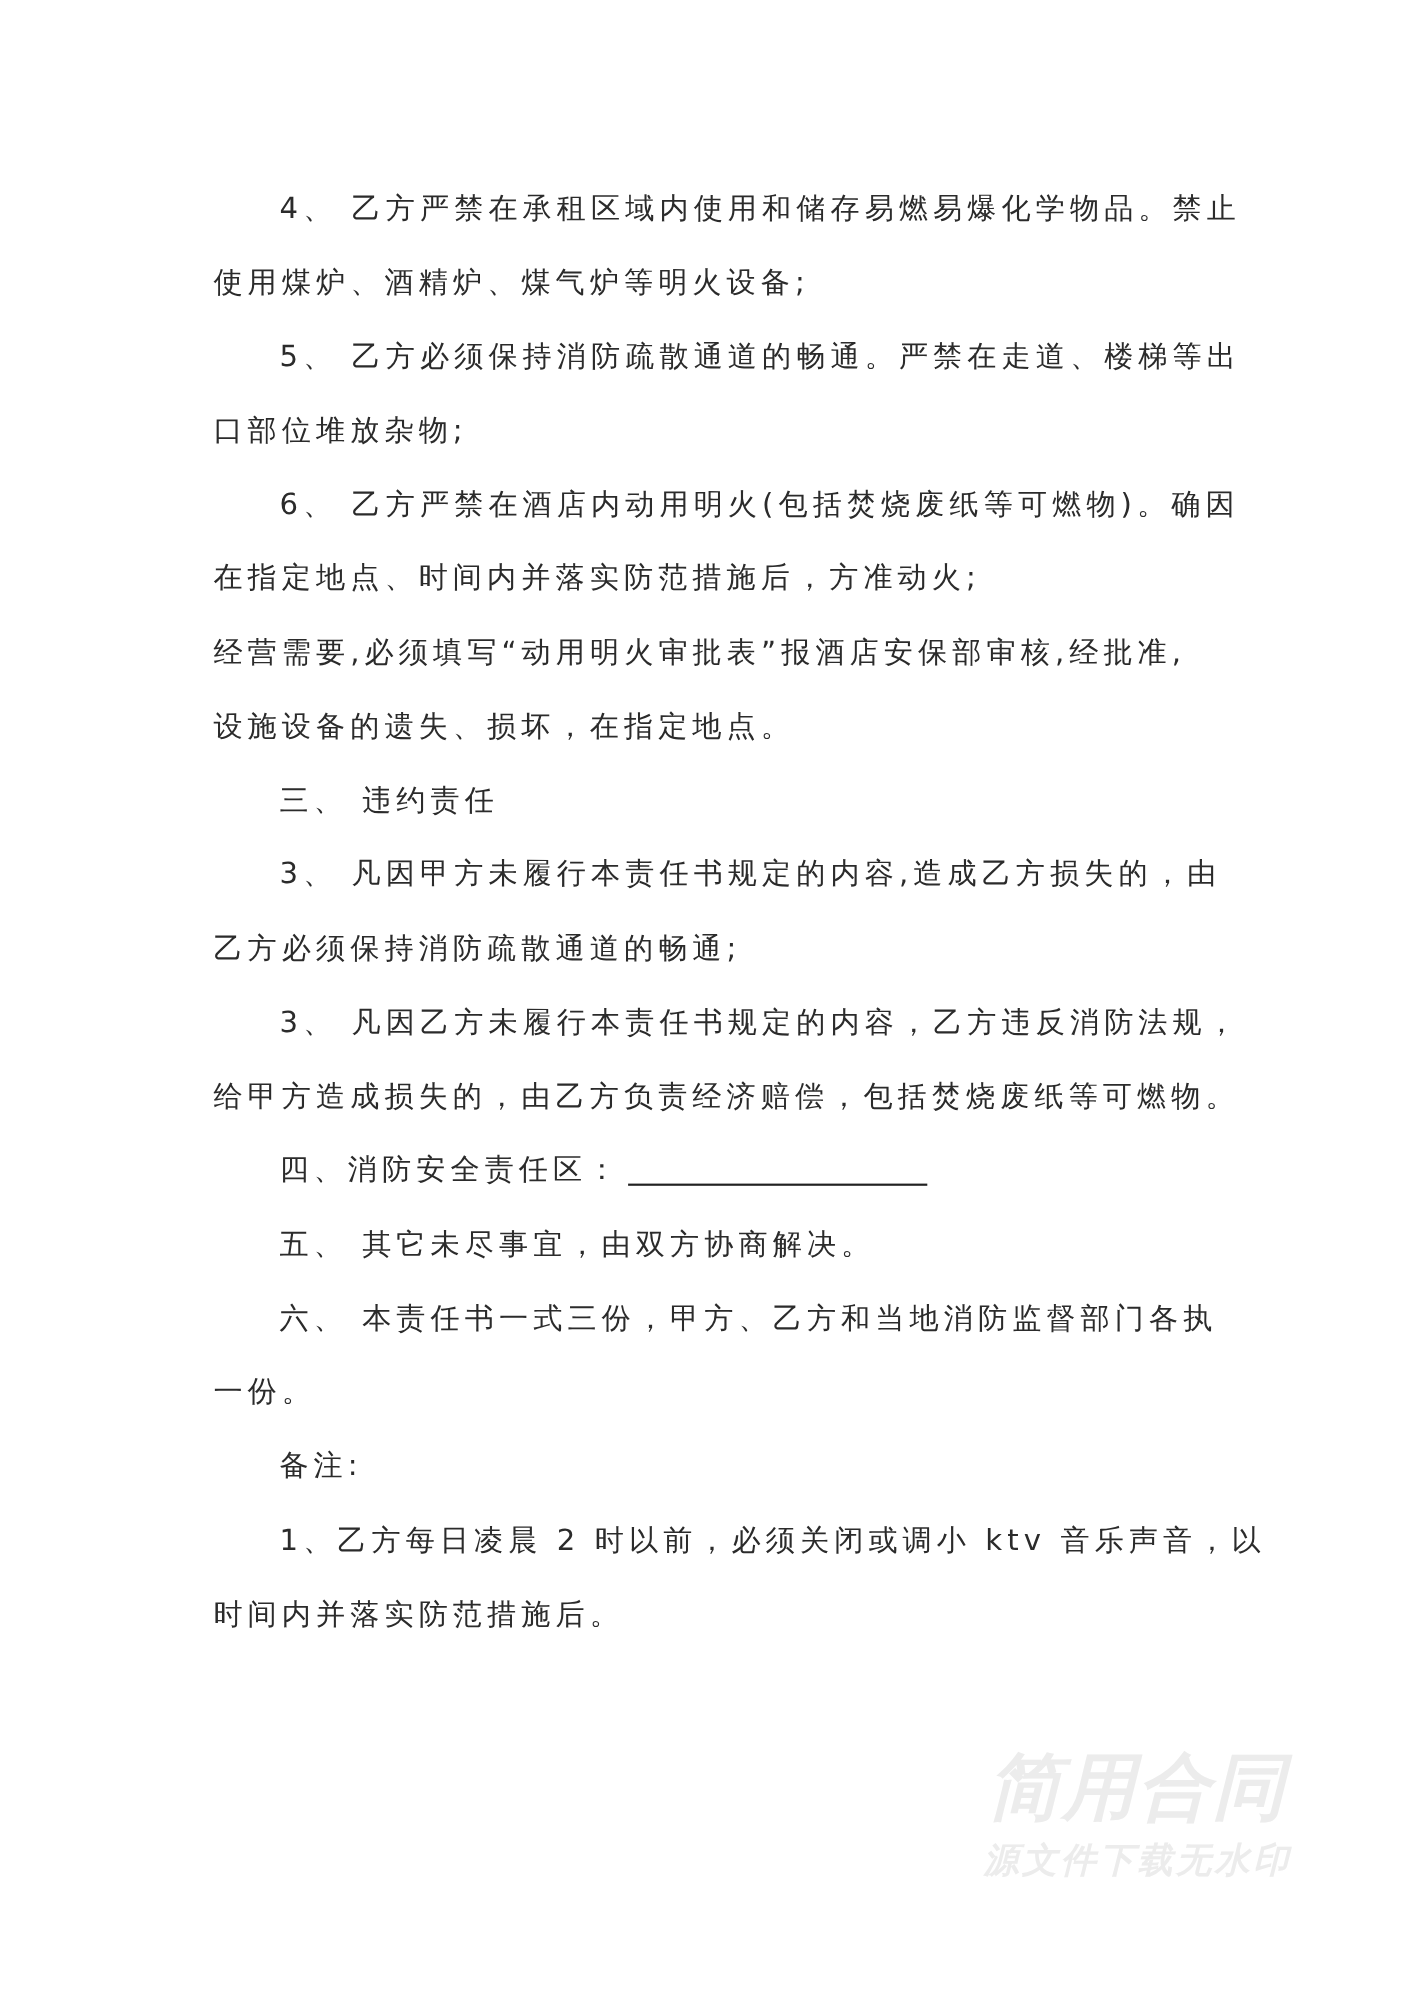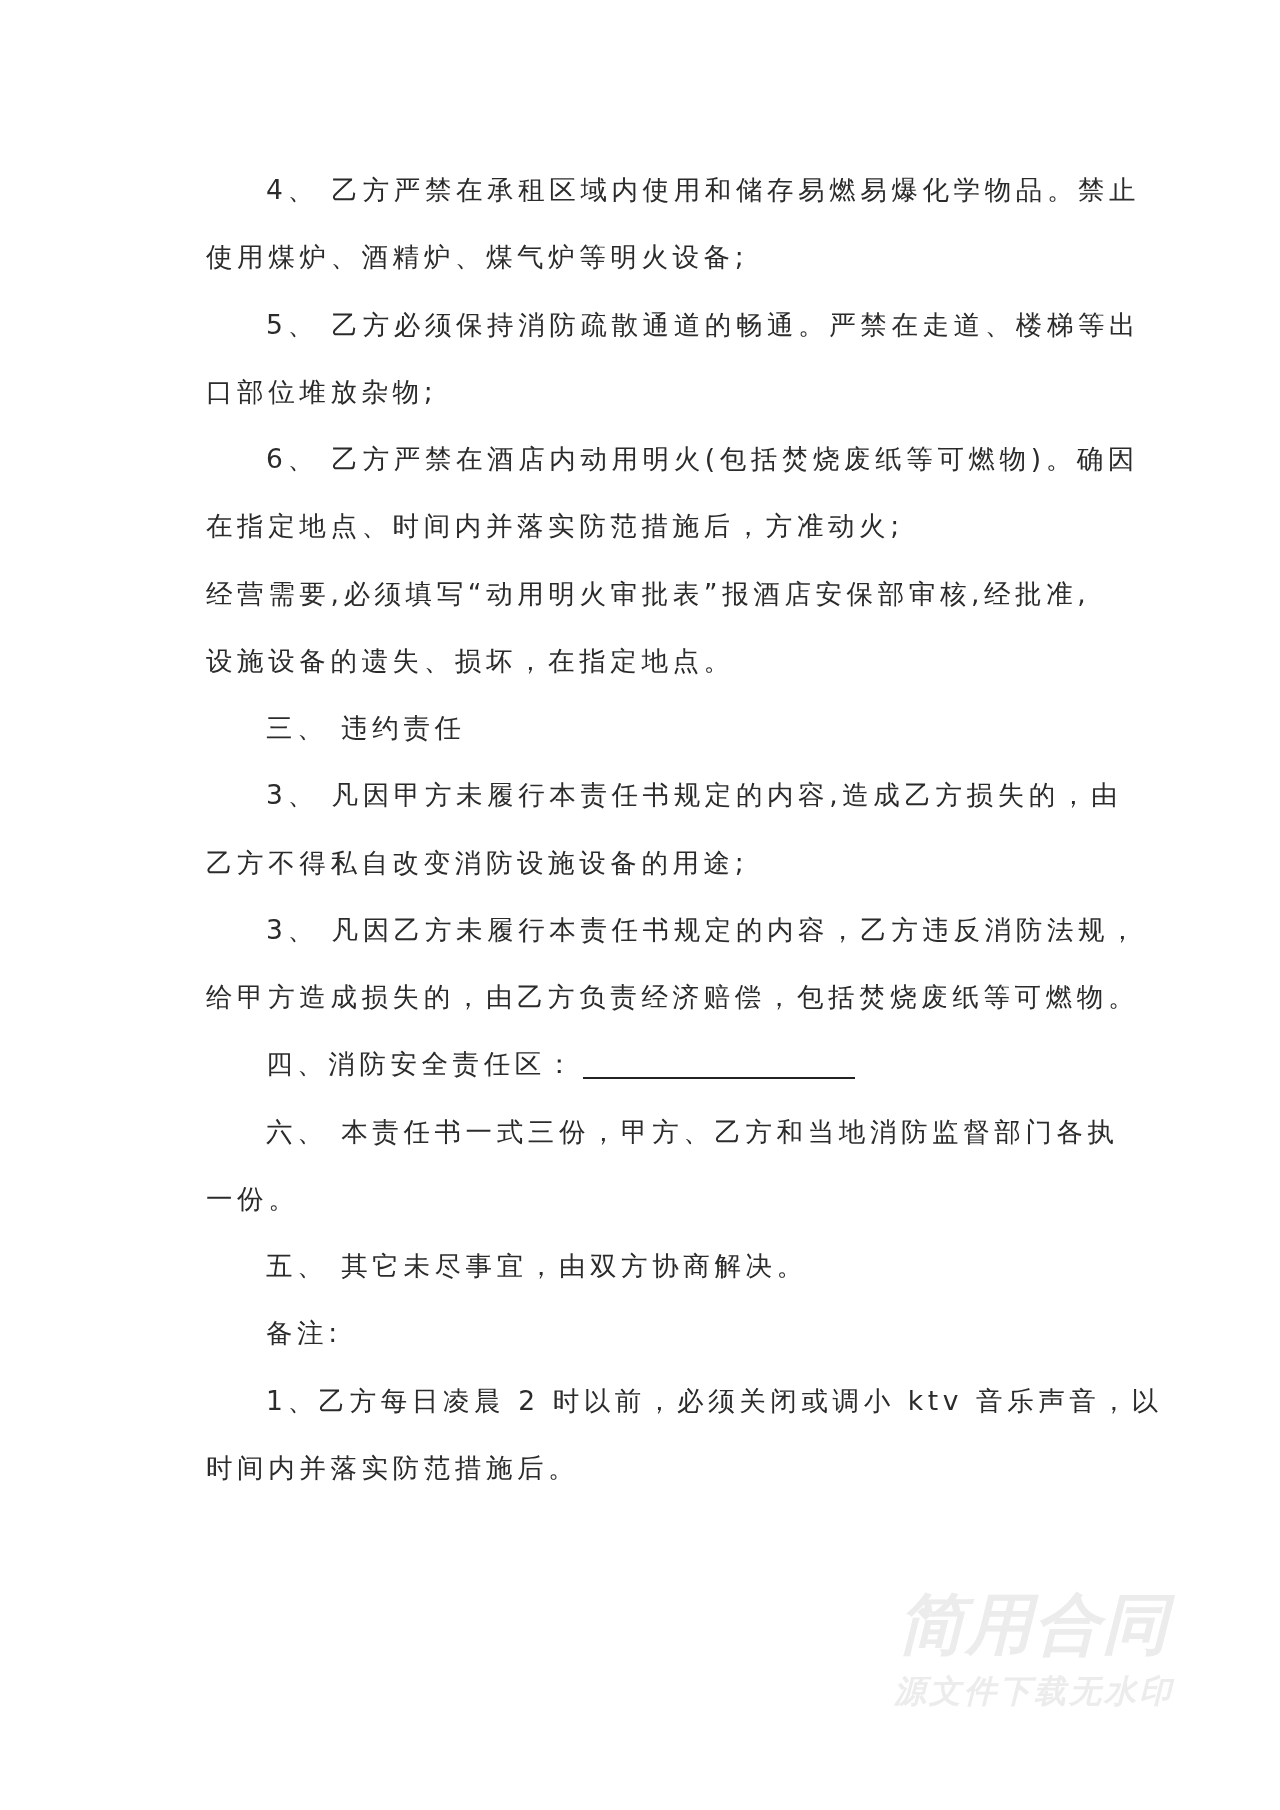--- a/index.html
+++ b/index.html
@@ -24,21 +24,21 @@
     .para {
       margin: 0;
       font-size: 26.5px;
       line-height: 67.25px;
       letter-spacing: 4.6px;
       text-align: justify;
       text-align-last: left;
       white-space: normal;
       word-break: break-all;
     }
-    .line { display: block; white-space: nowrap; margin-left: 12px; }
+    .line { display: block; white-space: nowrap; }
     .blank {
       display: inline-block;
       width: 272px;
       height: 1px;
       border-bottom: 2px solid #222;
       vertical-align: -6px;
       margin-left: 6px;
     }
     .watermark {
       position: absolute;
@@ -91,41 +91,41 @@
   <p class="para">
     <span class="line">设施设备的遗失、损坏，在指定地点。</span>
   </p>
 
   <p class="para">
     <span class="line" style="padding-left:60px">三、 违约责任</span>
   </p>
 
   <p class="para">
     <span class="line" style="padding-left:60px">3、 凡因甲方未履行本责任书规定的内容,造成乙方损失的，由</span>
-    <span class="line">乙方不得私自改变消防设施设备的用途;</span>
+    <span class="line">乙方必须保持消防疏散通道的畅通;</span>
   </p>
 
   <p class="para">
     <span class="line" style="padding-left:60px">3、 凡因乙方未履行本责任书规定的内容，乙方违反消防法规，</span>
     <span class="line">给甲方造成损失的，由乙方负责经济赔偿，包括焚烧废纸等可燃物。</span>
   </p>
 
   <p class="para">
     <span class="line" style="padding-left:60px">
       <span>四、消防安全责任区：</span><span class="blank"></span>
     </span>
   </p>
 
   <p class="para">
-    <span class="line" style="padding-left:60px">六、 本责任书一式三份，甲方、乙方和当地消防监督部门各执</span>
-    <span class="line">一份。</span>
+    <span class="line" style="padding-left:60px">五、 其它未尽事宜，由双方协商解决。</span>
   </p>
 
   <p class="para">
-    <span class="line" style="padding-left:60px">五、 其它未尽事宜，由双方协商解决。</span>
+    <span class="line" style="padding-left:60px">六、 本责任书一式三份，甲方、乙方和当地消防监督部门各执</span>
+    <span class="line">一份。</span>
   </p>
 
   <p class="para">
     <span class="line" style="padding-left:60px">备注:</span>
   </p>
 
   <p class="para">
     <span class="line" style="padding-left:60px">1、乙方每日凌晨 2 时以前，必须关闭或调小 ktv 音乐声音，以</span>
     <span class="line">时间内并落实防范措施后。</span>
   </p>

